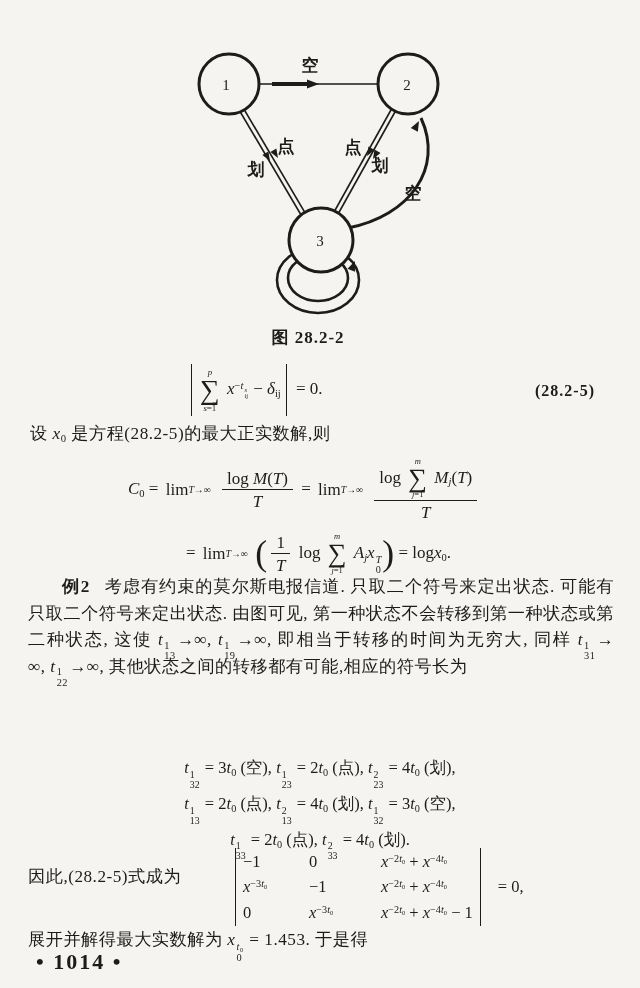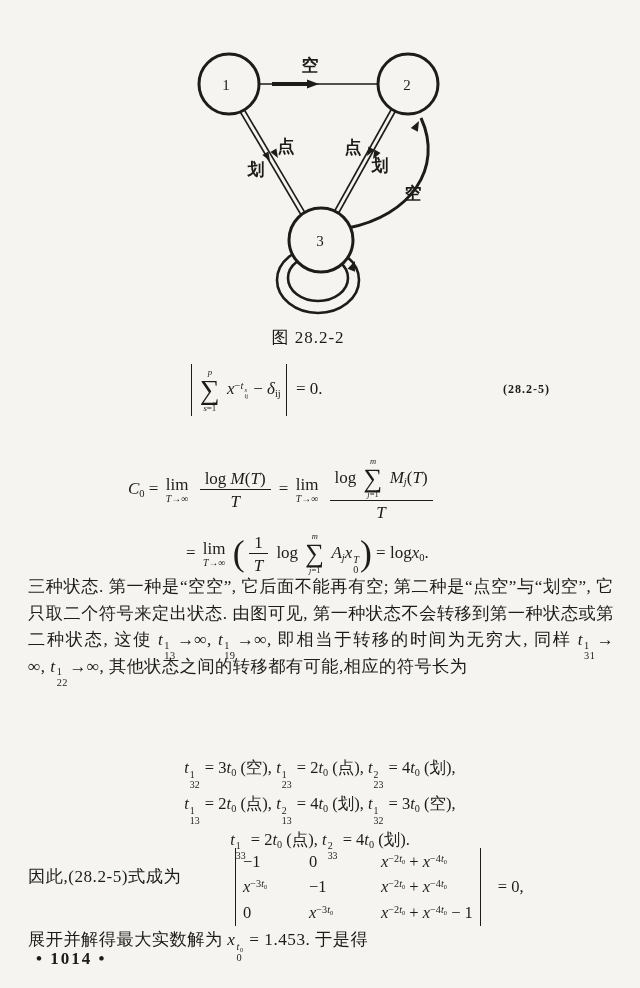--- a/index.html
+++ b/index.html
@@ -21,21 +21,21 @@
   .it{font-style:italic;}
   .sp{font-size:.62em;vertical-align:.5em;line-height:1;}
   .sb{font-size:.62em;vertical-align:-.28em;line-height:1;}
   .stk{display:inline-flex;flex-direction:column;align-items:flex-start;
        font-size:.6em;line-height:1;vertical-align:-.5em;margin:0 1px;}
   .stk .stk-t,.stk .stk-b{display:block;}
   .sum{display:inline-flex;flex-direction:column;align-items:center;
        vertical-align:middle;margin:0 3px;line-height:1;}
   .sum .lim{font-size:.5em;line-height:1.15;}
   .sum .sig{font-size:1.55em;line-height:.9;font-style:normal;}
-  .ustk{display:inline-flex;flex-direction:column;align-items:center;
+  .ustk{display:inline-flex;align-items:center;
         vertical-align:middle;margin:0 3px;line-height:1.05;}
   .ustk .bot{font-size:.58em;line-height:1;}
   .frac{display:inline-flex;flex-direction:column;align-items:center;
         vertical-align:middle;margin:0 4px;line-height:1.25;}
   .frac .num{padding:0 5px;}
   .frac .den{border-top:1.4px solid currentColor;align-self:stretch;
              text-align:center;padding:1px 5px 0 5px;}
   .bigp{font-size:2.1em;vertical-align:middle;line-height:1;}
   .vbar{display:inline-block;width:0;border-left:1.7px solid #1d1c1a;
         vertical-align:middle;margin:0 5px;}
@@ -43,31 +43,31 @@
   
   .zh{font-size:17.2px;letter-spacing:.5px;}
   #para{width:586px;}
   .pline{line-height:26.6px;height:26.6px;white-space:nowrap;}
   .jl{text-align:justify;text-align-last:justify;white-space:normal;}
   .pline b{margin-right:14px;letter-spacing:1px;}
   .pline .stk{vertical-align:-.35em;}
   .tline{text-align:center;font-size:16.5px;line-height:27.5px;}
   #eq1{font-size:17px;line-height:58px;white-space:nowrap;}
   #eq1 .sum{font-size:1.05em;}
-  .eqtag{font-size:12px;font-weight:bold;letter-spacing:1px;}
+  .eqtag{font-size:16px;font-weight:bold;letter-spacing:1px;margin-left:32px;}
   #eq2a{font-size:17px;line-height:82px;white-space:nowrap;}
   #eq2b{font-size:17px;line-height:58px;white-space:nowrap;}
   #detblock{display:flex;align-items:center;font-size:16.5px;}
   .det-grid{display:grid;grid-template-columns:66px 72px auto;align-items:center;}
   .det-grid .cell{line-height:25.5px;height:25.5px;white-space:nowrap;}
   .detbar{width:0;border-left:1.7px solid #1d1c1a;height:78px;margin:0 7px;}
   .detrhs{margin-left:10px;}
-  #caption{width:616px;text-align:center;font-weight:normal;font-size:17px;
+  #caption{width:616px;text-align:center;font-weight:bold;font-size:17px;
            letter-spacing:1px;}
-  #pagenum{font-weight:bold;font-size:17px;letter-spacing:2px;}
+  #pagenum{font-weight:bold;font-size:22px;letter-spacing:2px;}
   svg text{font-family:"Liberation Serif","DejaVu Serif",serif;fill:#1d1c1a;}
   svg .elabel{font-size:17px;font-weight:bold;}
   svg .nlabel{font-size:15px;}
 </style>
 </head>
 <body>
 
 <div id="page">
 
   <svg class="abs" style="left:110px;top:28px;" width="400" height="300" viewBox="0 0 400 300">
@@ -123,20 +123,21 @@
           <span class="sig">∑</span>
           <span class="lim"><span class="it">s</span>=1</span>
         </span> <span class="it">x</span><span class="sp">−<span class="it">t</span><span class="stk">
             <span class="stk-t"><span class="it">s</span></span>
             <span class="stk-b">ij</span>
           </span></span> − <span class="it">δ</span><span class="sb">ij</span></span><span class="vbar h52"></span>
     <span>= 0.</span>
   </div>
   <div class="abs eqtag m" style="left:503px;top:382px;">(28.2-5)</div>
 
+  <div class="abs zh" style="left:30px;top:421px;">设 <span class="it">x</span><span class="sb">0</span> 是方程(28.2-5)的最大正实数解,则</div>
 
   <div id="eq2a" class="abs m" style="left:128px;top:448px;"><span class="it">C</span><span class="sb">0</span> = <span class="ustk">
         <span class="top">lim</span>
         <span class="bot"><span class="it">T</span>→∞</span>
       </span> <span class="frac">
         <span class="num">log <span class="it">M</span>(<span class="it">T</span>)</span>
         <span class="den"><span class="it">T</span></span>
       </span> = <span class="ustk">
         <span class="top">lim</span>
         <span class="bot"><span class="it">T</span>→∞</span>
@@ -157,21 +158,21 @@
       </span> log <span class="sum">
         <span class="lim"><span class="it">m</span></span>
         <span class="sig">∑</span>
         <span class="lim"><span class="it">j</span>=1</span>
       </span> <span class="it">A</span><span class="sb"><span class="it">j</span></span><span class="it">x</span><span class="stk">
         <span class="stk-t"><span class="it">T</span></span>
         <span class="stk-b">0</span>
       </span><span class="bigp">)</span> = log<span class="it">x</span><span class="sb">0</span>.</div>
 
   <div id="para" class="abs zh" style="left:28px;top:574px;">
-    <div class="pline jl">三种状态. 第一种是“空空”, 它后面不能再有空; 第二种是“点空”与“划空”, 它</div>
+    <div class="pline jl" style="text-indent:34px;"><b>例2</b><span>考虑有约束的莫尔斯电报信道. 只取二个符号来定出状态. 可能有</span></div>
     <div class="pline jl">只取二个符号来定出状态. 由图可见, 第一种状态不会转移到第一种状态或第</div>
     <div class="pline jl">二种状态, 这使 <span class="it">t</span><span class="stk">
           <span class="stk-t">1</span>
           <span class="stk-b">13</span>
         </span>→∞, <span class="it">t</span><span class="stk">
           <span class="stk-t">1</span>
           <span class="stk-b">19</span>
         </span>→∞, 即相当于转移的时间为无穷大, 同样 <span class="it">t</span><span class="stk">
           <span class="stk-t">1</span>
           <span class="stk-b">31</span>

